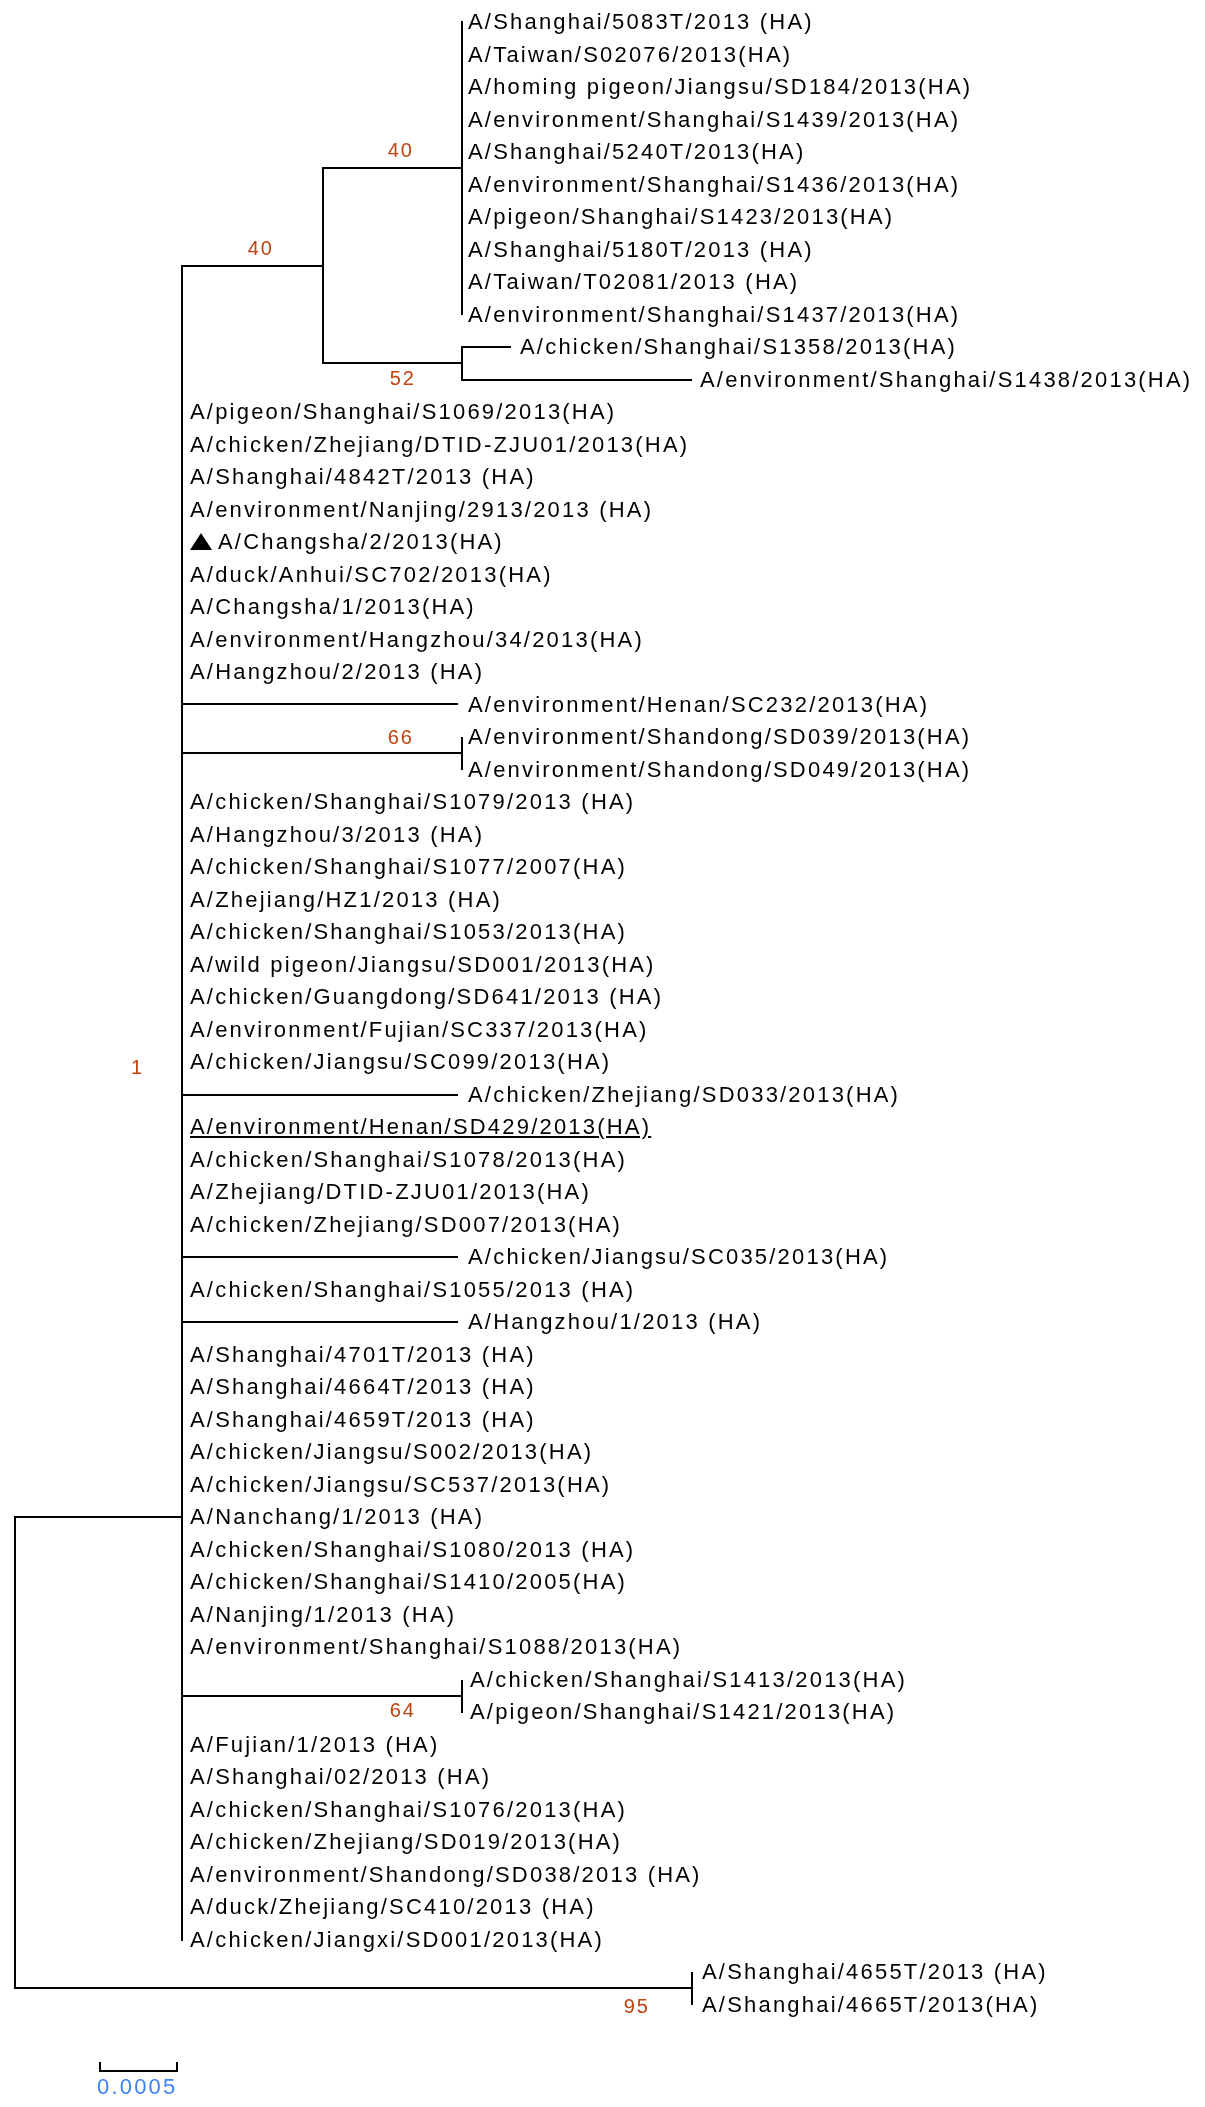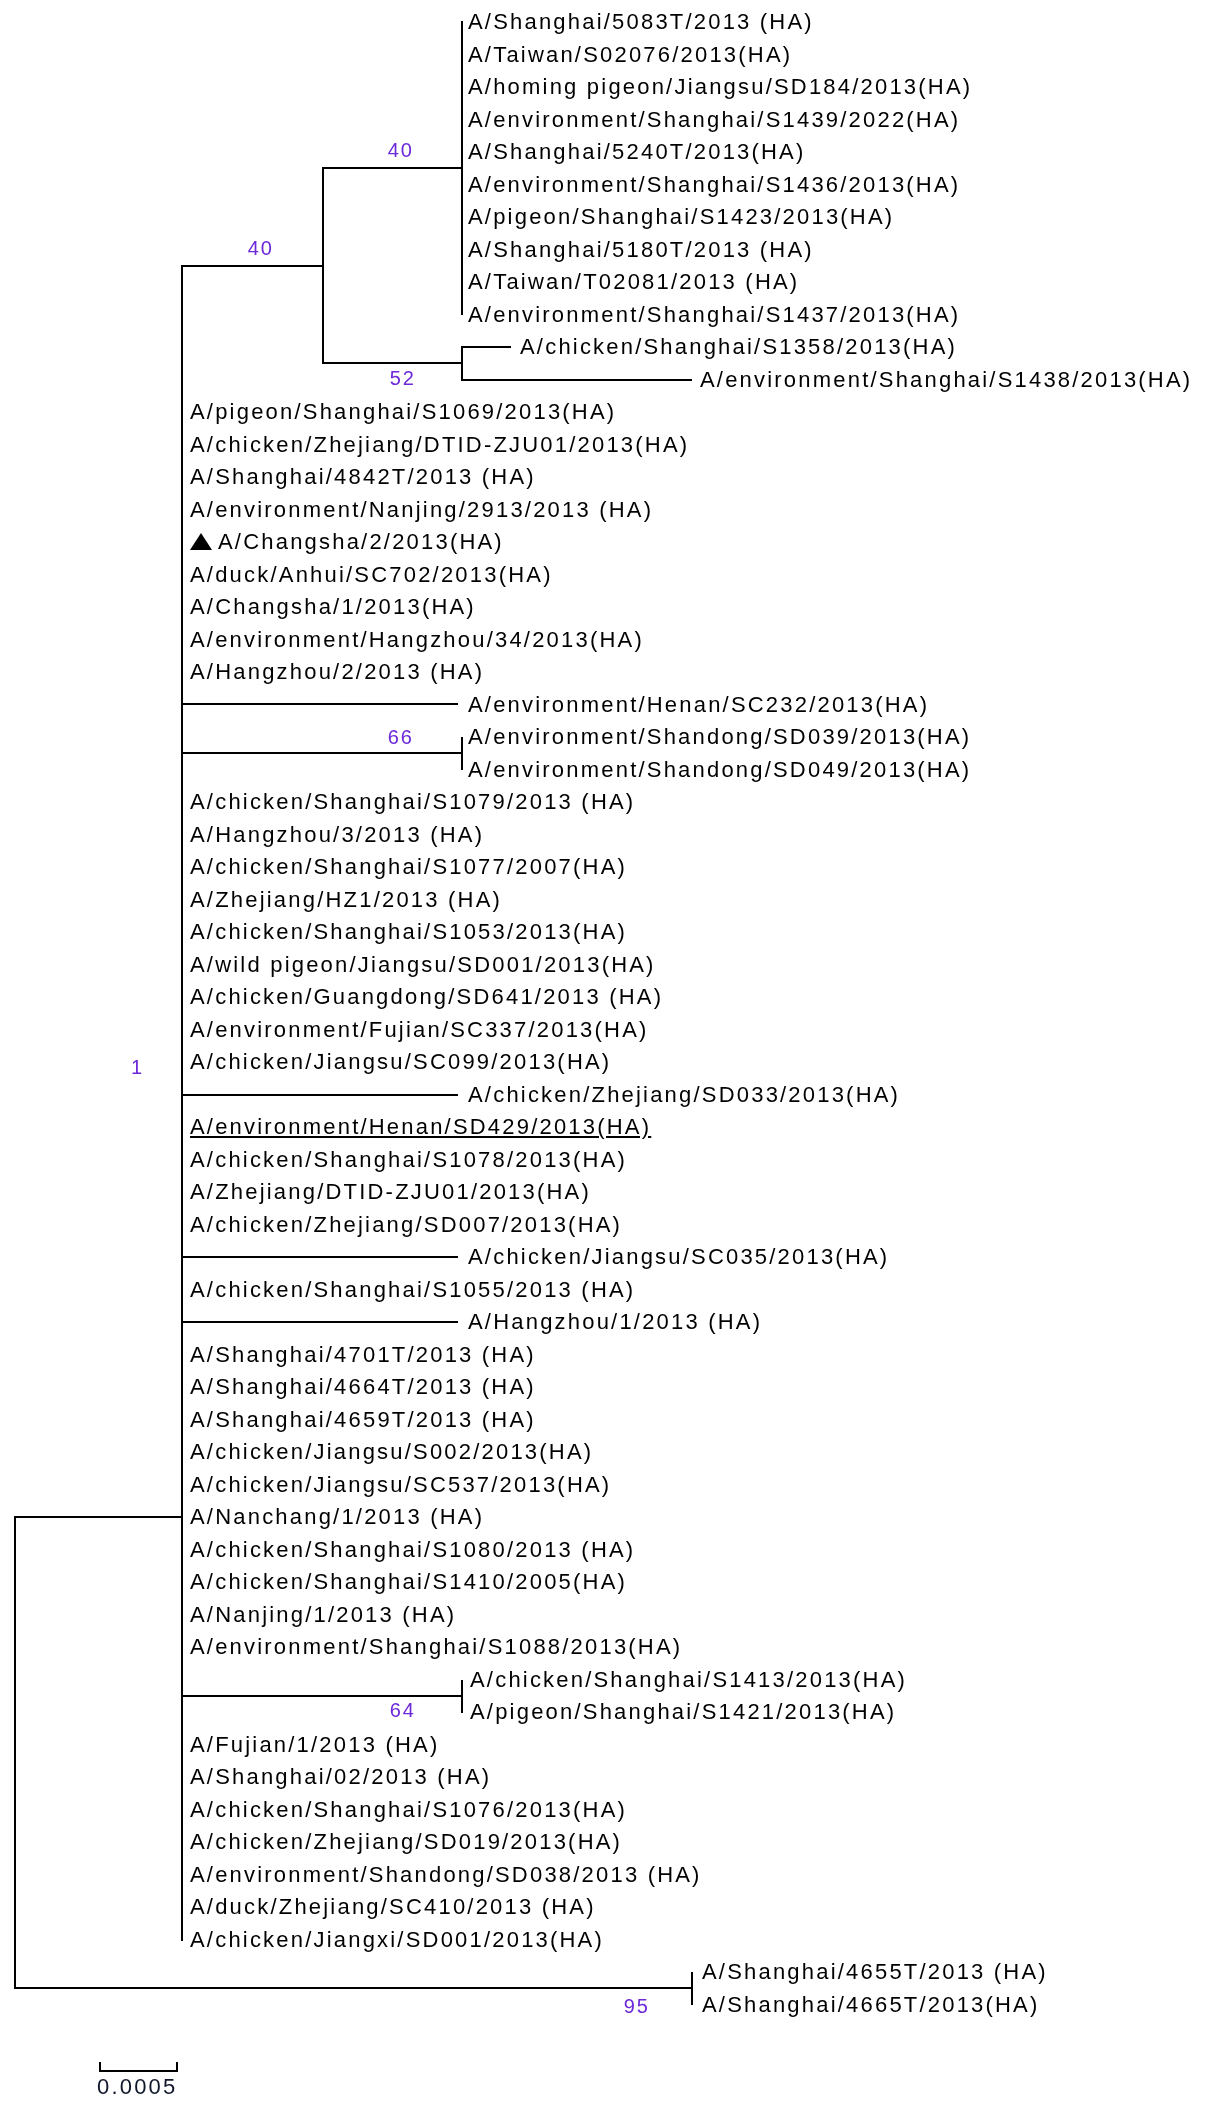--- a/index.html
+++ b/index.html
@@ -6,23 +6,23 @@
   body{width:1205px;height:2107px;position:relative;overflow:hidden;
        font-family:"Liberation Sans",sans-serif;color:#000;}
   .fig{position:absolute;left:0;top:0;width:1171px;height:2107px;}
   svg.lines{position:absolute;left:0;top:0;}
   .taxon{position:absolute;height:26px;line-height:26px;white-space:nowrap;
          font-size:22px;letter-spacing:2.2px;color:#000;}
   .tri{display:inline-block;width:0;height:0;border-left:11px solid transparent;
        border-right:11px solid transparent;border-bottom:17px solid #000;
        margin-right:6px;position:relative;top:1px;}
   .boot{position:absolute;height:22px;line-height:22px;font-size:20px;
-        letter-spacing:2px;white-space:nowrap;text-align:right;color:#6d28d9;}
+        letter-spacing:2px;white-space:nowrap;text-align:right;color:#c2410c;}
   .scalelabel{position:absolute;left:97px;top:2074px;font-size:22px;
-        letter-spacing:2.2px;color:#0f172a;}
+        letter-spacing:2.2px;color:#3b82f6;}
 </style>
 </head>
 <body>
 
 <div class="fig">
 
   <svg class="lines" width="1205" height="2107" stroke="#000" stroke-width="2" shape-rendering="crispEdges">
 
     <line x1="462" y1="21" x2="462" y2="315"></line>
     <line x1="323" y1="168" x2="463" y2="168"></line>
@@ -56,21 +56,21 @@
       <line x1="99" y1="2071" x2="178" y2="2071"></line>
       <line x1="100" y1="2062" x2="100" y2="2071"></line>
       <line x1="177" y1="2062" x2="177" y2="2071"></line>
     </g>
   </svg>
 
   <div id="taxa-layer">
       <div class="taxon" style="top: 9px; left: 468px;"><span>A/Shanghai/5083T/2013 (HA)</span></div>
       <div class="taxon" style="top: 41.5px; left: 468px;"><span>A/Taiwan/S02076/2013(HA)</span></div>
       <div class="taxon" style="top: 74px; left: 468px;"><span>A/homing pigeon/Jiangsu/SD184/2013(HA)</span></div>
-      <div class="taxon" style="top: 106.5px; left: 468px;"><span>A/environment/Shanghai/S1439/2022(HA)</span></div>
+      <div class="taxon" style="top: 106.5px; left: 468px;"><span>A/environment/Shanghai/S1439/2013(HA)</span></div>
       <div class="taxon" style="top: 139px; left: 468px;"><span>A/Shanghai/5240T/2013(HA)</span></div>
       <div class="taxon" style="top: 171.5px; left: 468px;"><span>A/environment/Shanghai/S1436/2013(HA)</span></div>
       <div class="taxon" style="top: 204px; left: 468px;"><span>A/pigeon/Shanghai/S1423/2013(HA)</span></div>
       <div class="taxon" style="top: 236.5px; left: 468px;"><span>A/Shanghai/5180T/2013 (HA)</span></div>
       <div class="taxon" style="top: 269px; left: 468px;"><span>A/Taiwan/T02081/2013 (HA)</span></div>
       <div class="taxon" style="top: 301.5px; left: 468px;"><span>A/environment/Shanghai/S1437/2013(HA)</span></div>
       <div class="taxon" style="top: 334px; left: 520px;"><span>A/chicken/Shanghai/S1358/2013(HA)</span></div>
       <div class="taxon" style="top: 366.5px; left: 700px;"><span>A/environment/Shanghai/S1438/2013(HA)</span></div>
       <div class="taxon" style="top: 399px; left: 190px;"><span>A/pigeon/Shanghai/S1069/2013(HA)</span></div>
       <div class="taxon" style="top: 431.5px; left: 190px;"><span>A/chicken/Zhejiang/DTID-ZJU01/2013(HA)</span></div>

